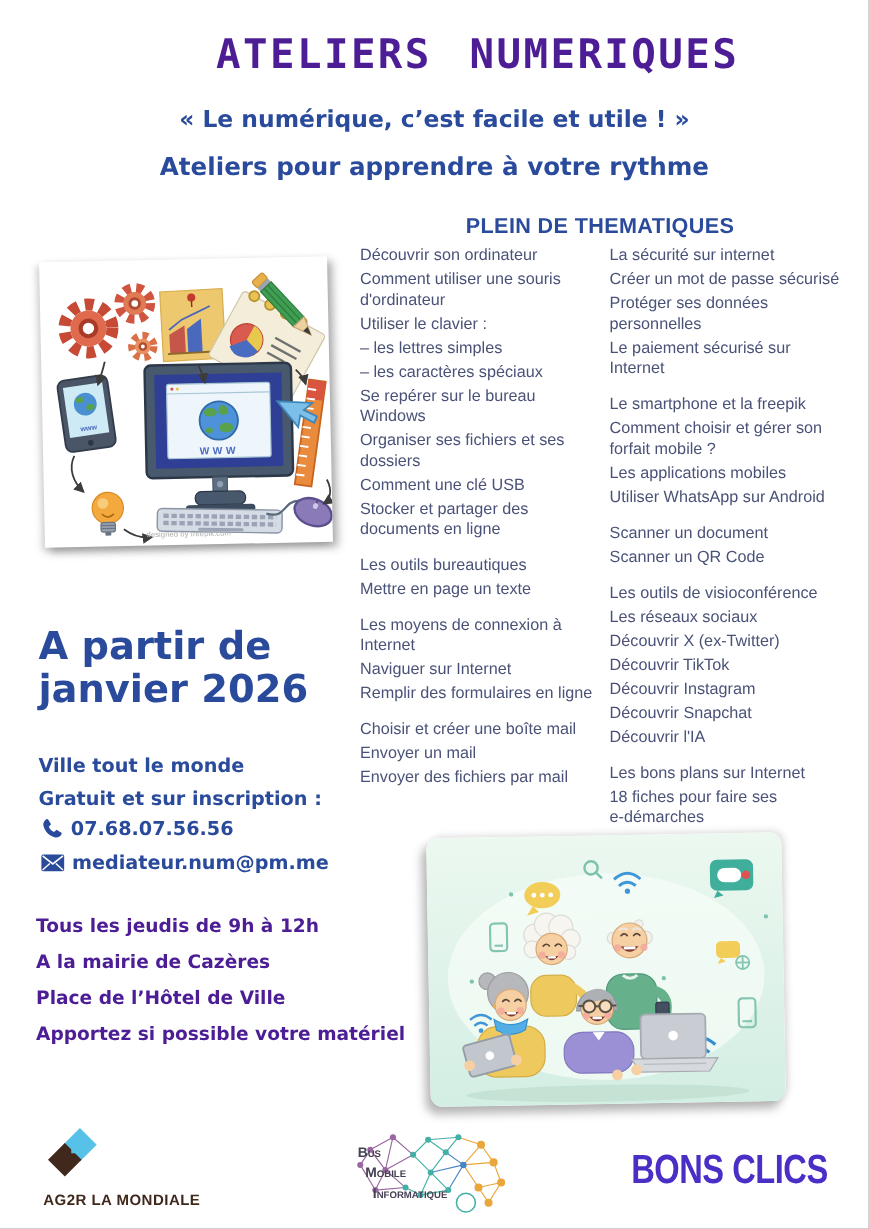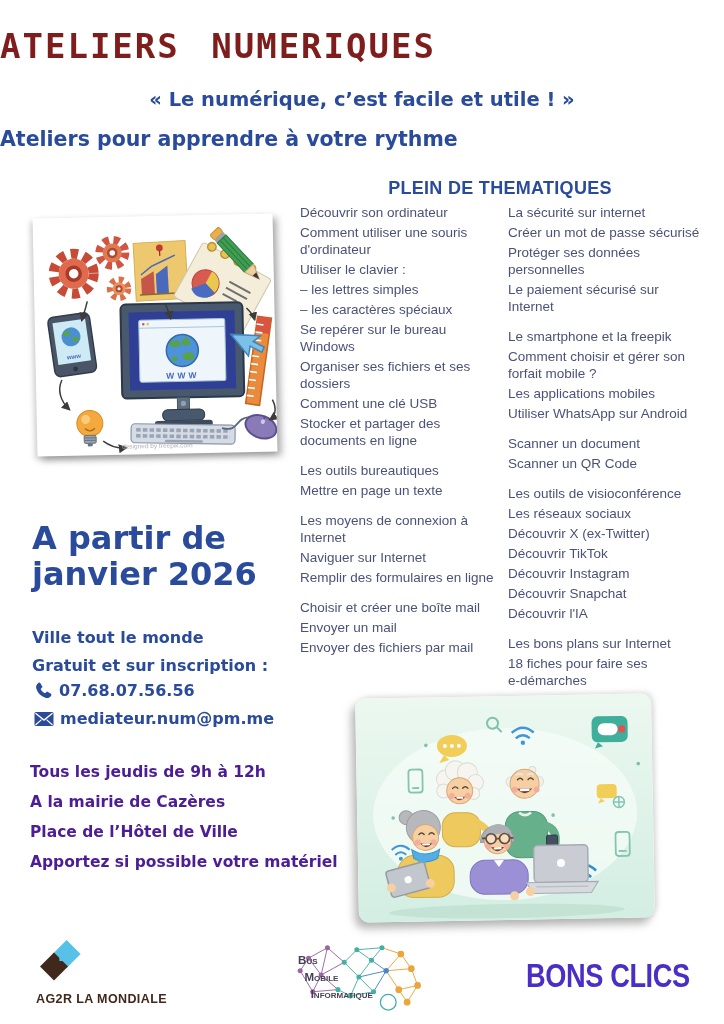--- a/index.html
+++ b/index.html
@@ -1,24 +1,24 @@
 <!DOCTYPE html>
 <html><head>
 <meta charset="utf-8">
 <style>
   html,body{margin:0;padding:0;background:#888;}
   .page{position:relative;width:724px;height:1024px;background:#ffffff;margin:0 auto;overflow:hidden;
         font-family:"Liberation Sans",sans-serif;}
   
-  .title{position:absolute;top:26px;left:0;width:616px;text-align:left;
+  .title{position:absolute;top:26px;left:0;width:616px;text-align:right;
          font-family:"DejaVu Sans Mono",monospace;font-weight:bold;font-size:34px;
-         letter-spacing:2px;word-spacing:9px;color:#7f1d1d;}
+         letter-spacing:2px;word-spacing:9px;color:#4c1d95;}
   .subtitle{position:absolute;top:88px;left:0;width:724px;text-align:center;
          font-family:"DejaVu Sans",sans-serif;font-weight:bold;font-size:19.5px;color:#2a4b9b;}
-  .tagline{position:absolute;top:127px;left:0;width:724px;text-align:left;
+  .tagline{position:absolute;top:127px;left:0;width:724px;text-align:center;
          font-family:"DejaVu Sans",sans-serif;font-weight:bold;font-size:20.5px;color:#2a4b9b;}
   .themes-heading{position:absolute;top:178px;left:300px;width:400px;text-align:center;
          font-weight:bold;font-size:18px;letter-spacing:.3px;color:#2a4b9b;}
   
   .col{position:absolute;top:204px;color:#4a5278;font-size:13.5px;line-height:1.26;}
   .col-left{left:300px;width:204px;}
   .col-right{left:508px;width:200px;}
   .topic-group{margin-bottom:13px;}
   .topic-item{margin-bottom:3px;white-space:pre-line;}
   

